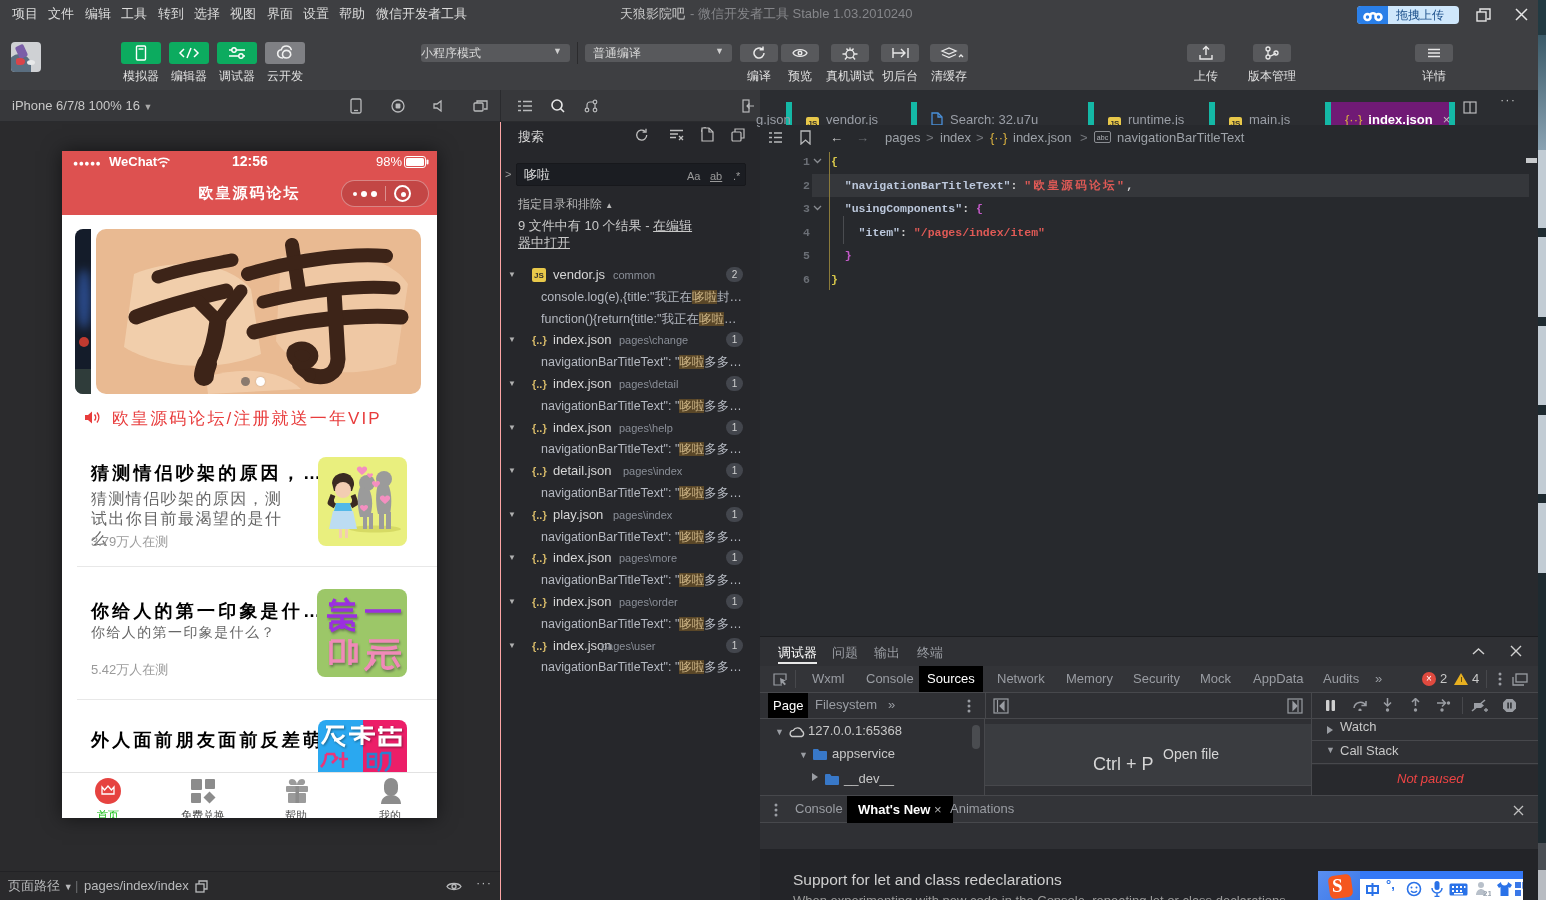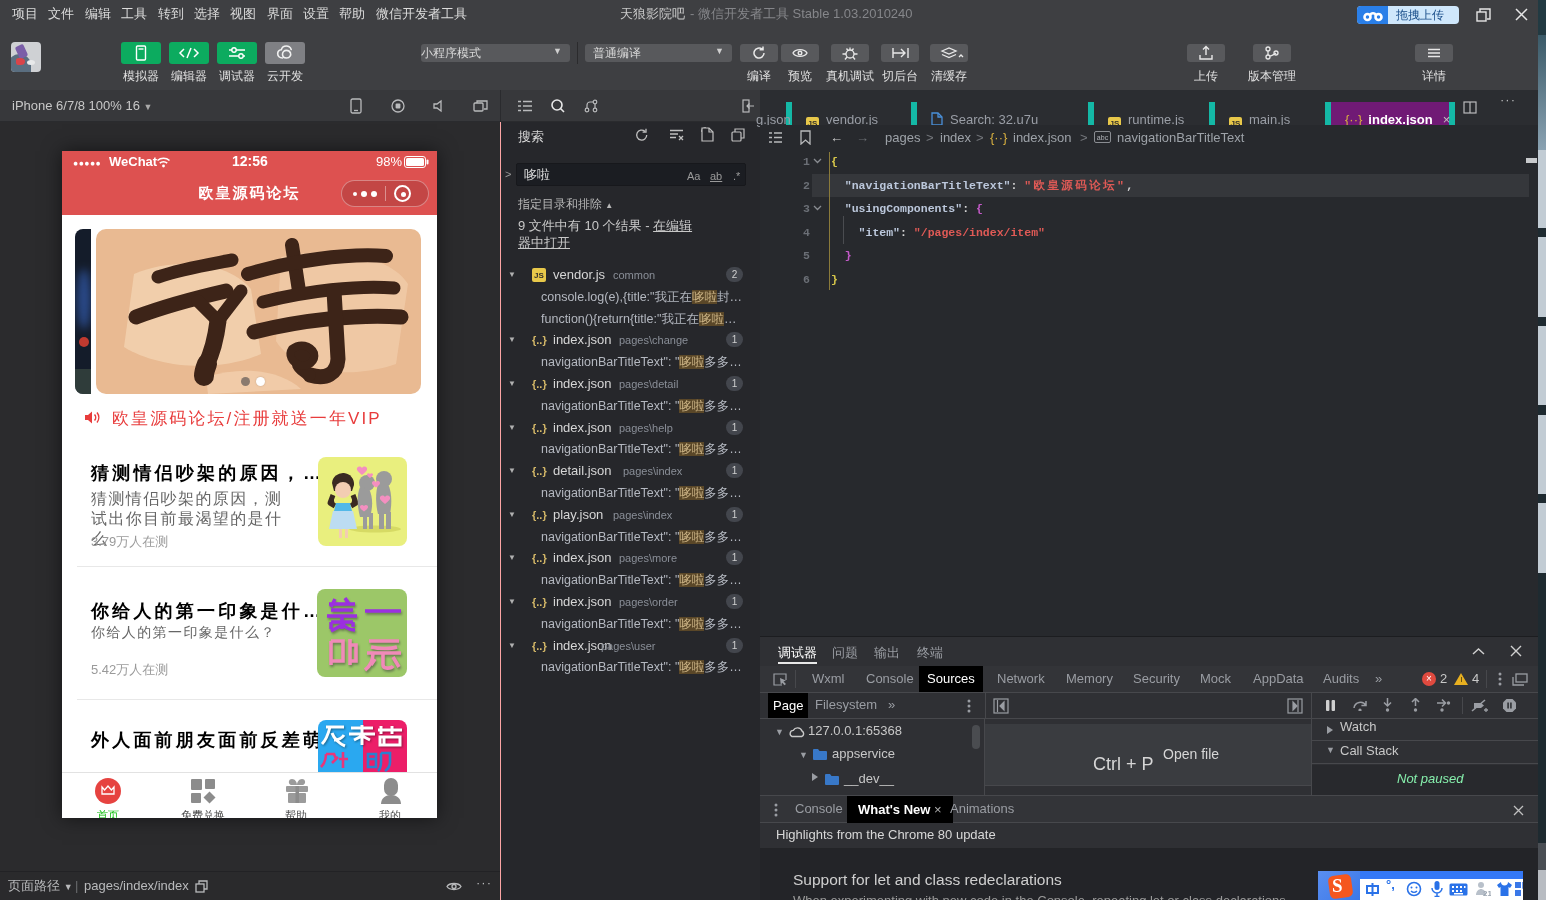--- a/index.html
+++ b/index.html
@@ -709,40 +709,37 @@
 
   <div class="a" style="left:552px;top:82px;width:226px;height:22px;border-bottom:1px solid #47484c">
       <span class="a" style="left:15px;top:7px;width:0;height:0;border-top:4px solid transparent;border-bottom:4px solid transparent;border-left:6px solid #9a9da3"></span>
       <span class="a" style="left:28px;top:0px">Watch</span>
     </div>
   <div class="a" style="left:552px;top:105px;width:226px;height:22px;border-bottom:1px solid #47484c">
       <span class="a" style="left:14px;top:3px;font-size:9px;color:#9a9da3">▼</span>
       <span class="a" style="left:28px;top:1px">Call Stack</span>
     </div>
   <div class="a" style="left:552px;top:128px;width:226px;height:30px;background:#28292d">
-      <span class="a" style="left:85px;top:6px;color:#86efac;font-style:italic">Not paused</span>
+      <span class="a" style="left:85px;top:6px;color:#ef4444;font-style:italic">Not paused</span>
     </div>
 
   <div class="a" style="left:0;top:158px;width:778px;height:28px;background:#333438;border-top:1px solid #47484c;border-bottom:1px solid #47484c">
     <svg class="a" style="left:14px;top:7px" width="4" height="14" viewBox="0 0 4 14">
         <g fill="#9a9da3">
           <circle cx="2" cy="2" r="1.5"></circle>
           <circle cx="2" cy="7" r="1.5"></circle>
           <circle cx="2" cy="12" r="1.5"></circle>
         </g>
       </svg>
     <span class="a" style="left:35px;top:5px;color:#9a9da3">Console</span>
     <span class="a" style="left:87px;top:0;height:27px;background:#000;color:#fff;line-height:27px;padding:0 11px;font-weight:bold">What's New <span style="font-weight:normal;color:#b0b0b0">×</span></span>
     <span class="a" style="left:190px;top:5px;color:#9a9da3">Animations</span>
     <svg class="a" style="left:753px;top:9px" width="11" height="11" viewBox="0 0 11 11">
         <path d="M1 1l9 9M10 1l-9 9" stroke="#c0c0c0" stroke-width="1.3"></path>
       </svg>
-  </div>
-  <div class="a" style="left:0;top:187px;width:778px;height:25px;background:#2f3034;border-bottom:1px solid #232427">
-    <span class="a" style="left:16px;top:3px;color:#d8d8d8;font-size:13px">Highlights from the Chrome 80 update</span>
   </div>
   <div class="a" style="left:0;top:212px;width:778px;height:52px;background:#232428">
     <span class="a" style="left:33px;top:22px;color:#cfcfcf;font-size:15.5px">Support for let and class redeclarations</span>
     <span class="a" style="left:33px;top:44px;color:#9a9a9a;font-size:13px">When experimenting with new code in the Console, repeating let or class declarations</span>
   </div>
 
   <div class="a" style="left:558px;top:234px;width:205px;height:30px;background:#fff;overflow:hidden">
     <div class="a" style="left:0;top:0;width:205px;height:8px;background:#3478f6"></div>
     <div class="a" style="left:0;top:0;width:42px;height:30px;background:linear-gradient(135deg,#5a8ef0,#3a78e8)"></div>
     <div class="a" style="left:11px;top:4px;width:23px;height:23px;background:#f5571f;border-radius:5px;transform:rotate(-8deg)"></div>

